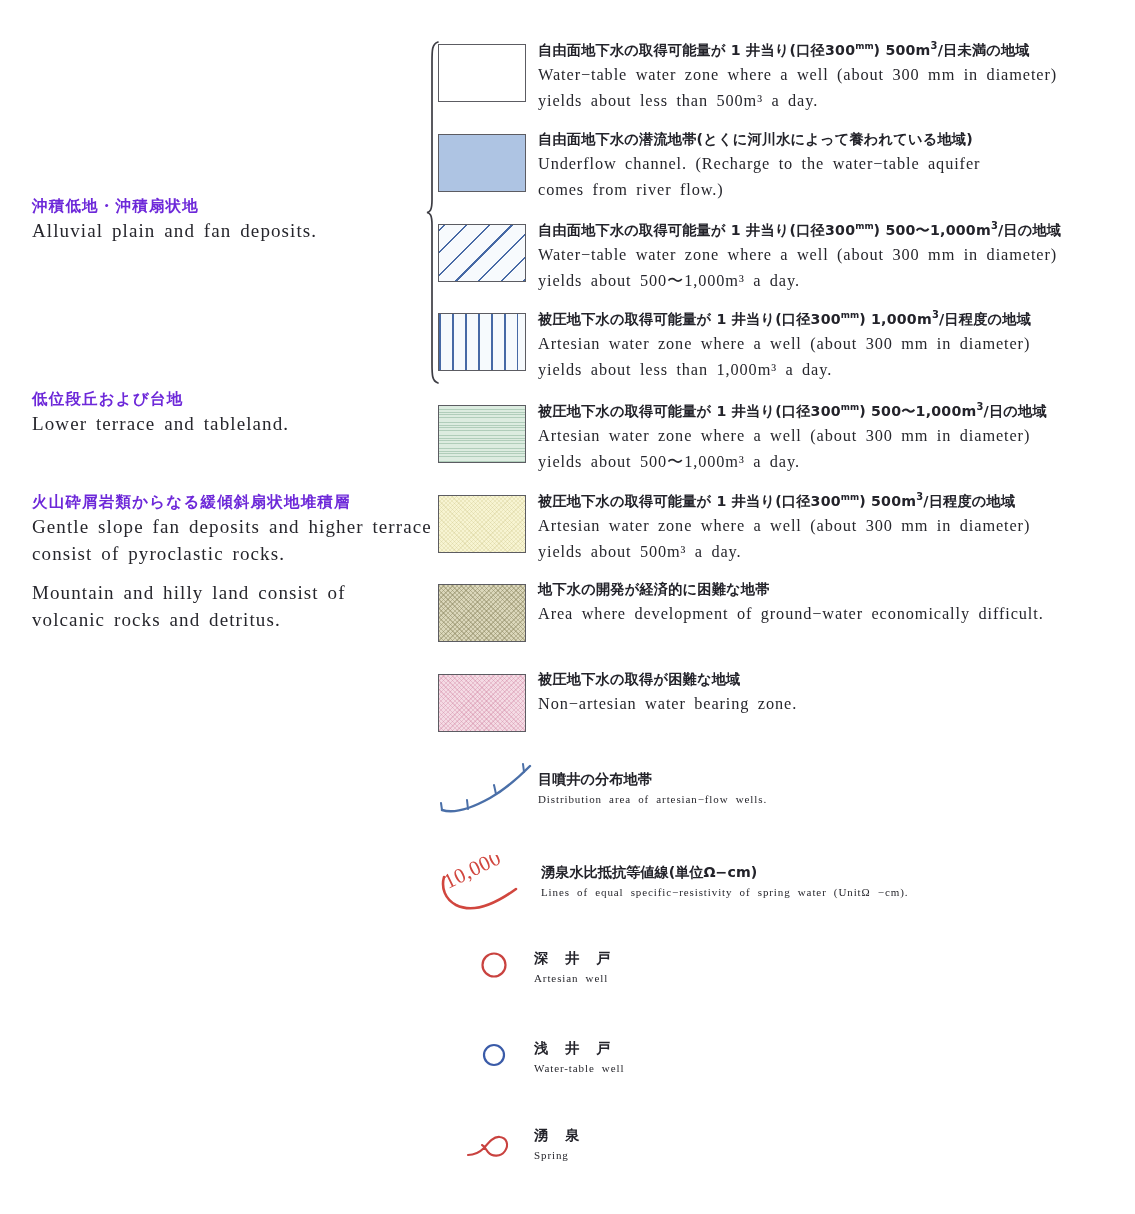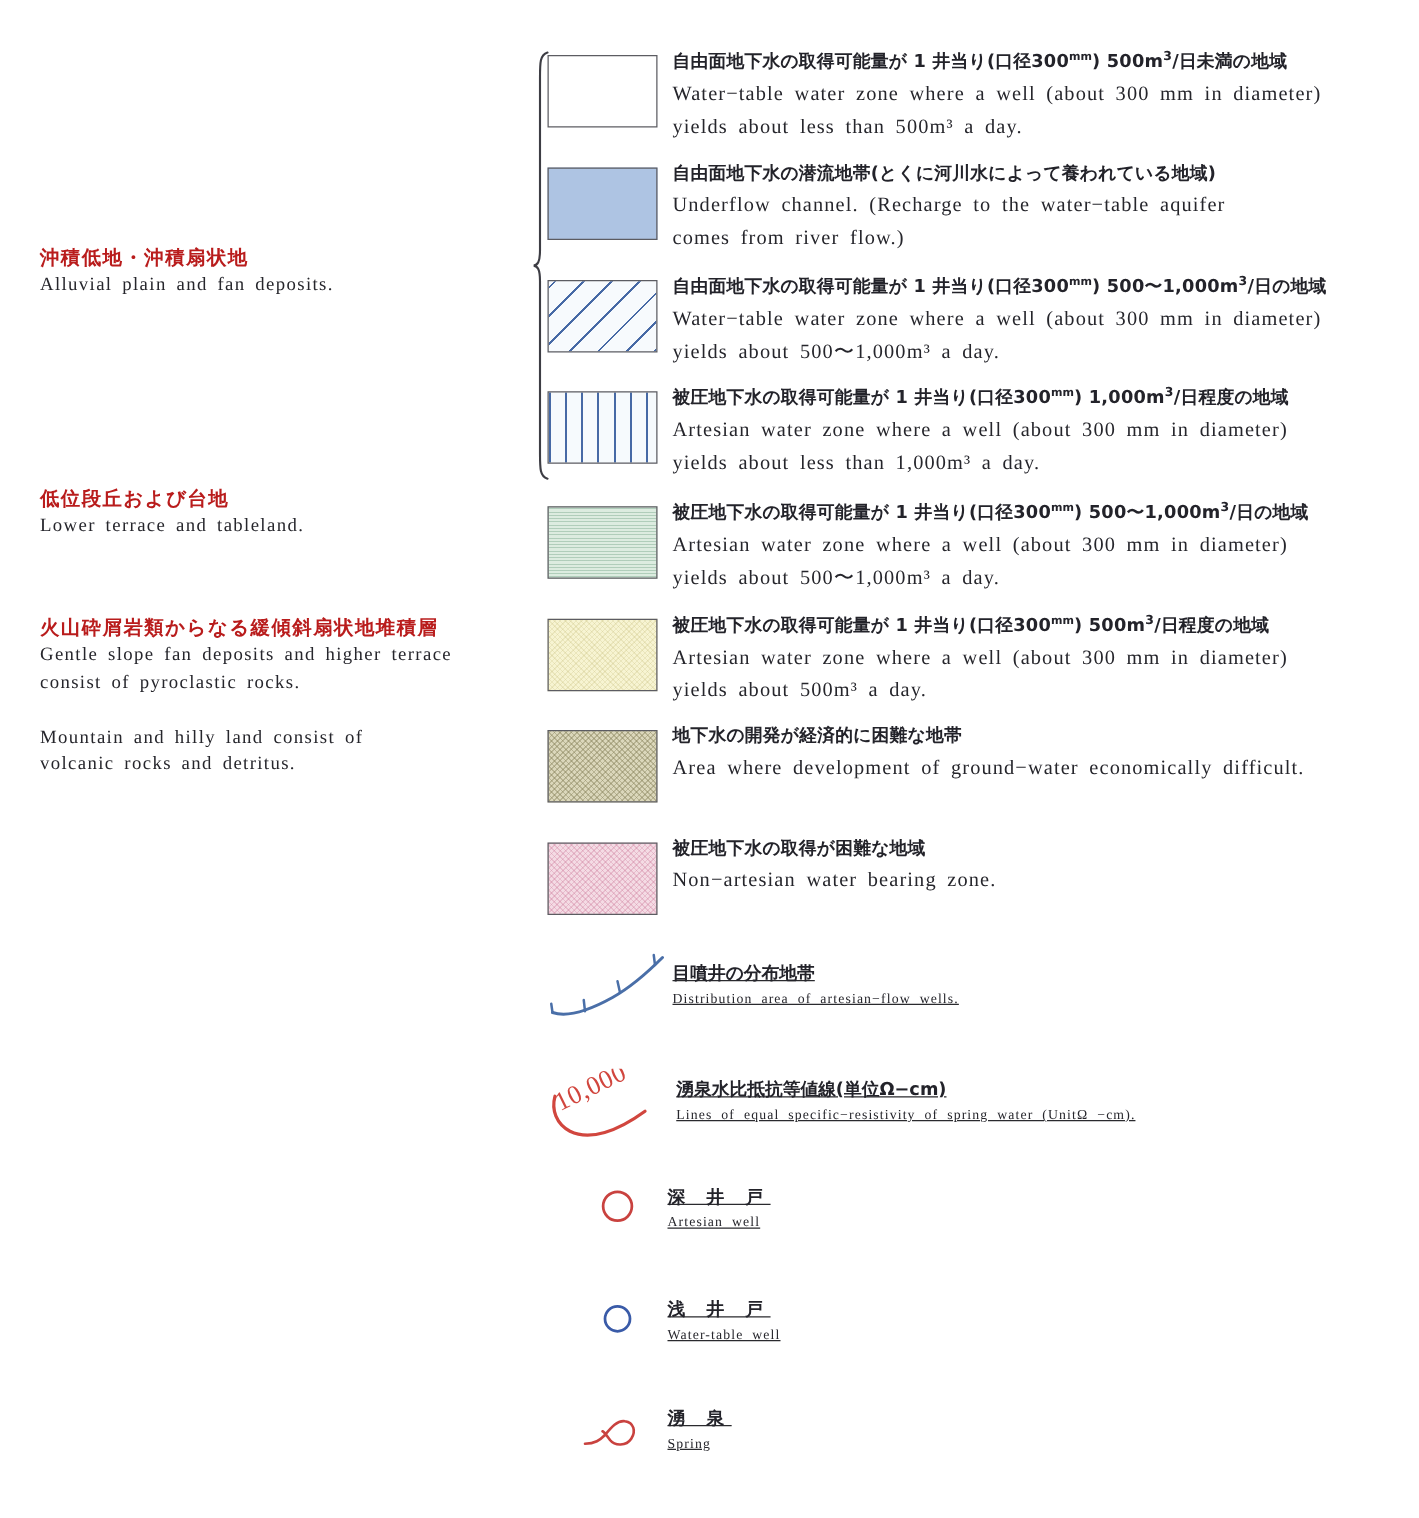--- a/index.html
+++ b/index.html
@@ -26,26 +26,26 @@
     position: absolute;
     left: 32px;
     width: 400px;
   }
   .cat .jp {
     font-family: Liberation Mono, monospace;
     font-size: 15.5px;
     font-weight: 700;
     letter-spacing: 1.2px;
     line-height: 1.45;
-    color: #b91c1c;
+    color: #6d28d9;
     white-space: nowrap;
   }
   .cat .en {
     font-family: "Liberation Serif", "DejaVu Serif", serif;
-    font-size: 15px;
+    font-size: 19px;
     letter-spacing: 1.1px;
     line-height: 1.42;
     color: #26262c;
     word-spacing: 3px;
   }
 
   
   .brace {
     position: absolute;
     left: 425px;
@@ -172,21 +172,20 @@
     left: 438px;
     right: 0;
   }
   .symart {
     position: absolute;
     left: 0;
     top: 0;
   }
   .symtext {
     position: absolute;
-    text-decoration: underline;
   }
   .symtext .jp {
     font-family: "DejaVu Sans", "Liberation Sans", sans-serif;
     font-size: 14.2px;
     font-weight: 700;
     line-height: 1.62;
     color: #23232a;
     white-space: nowrap;
   }
   .symtext .en {

